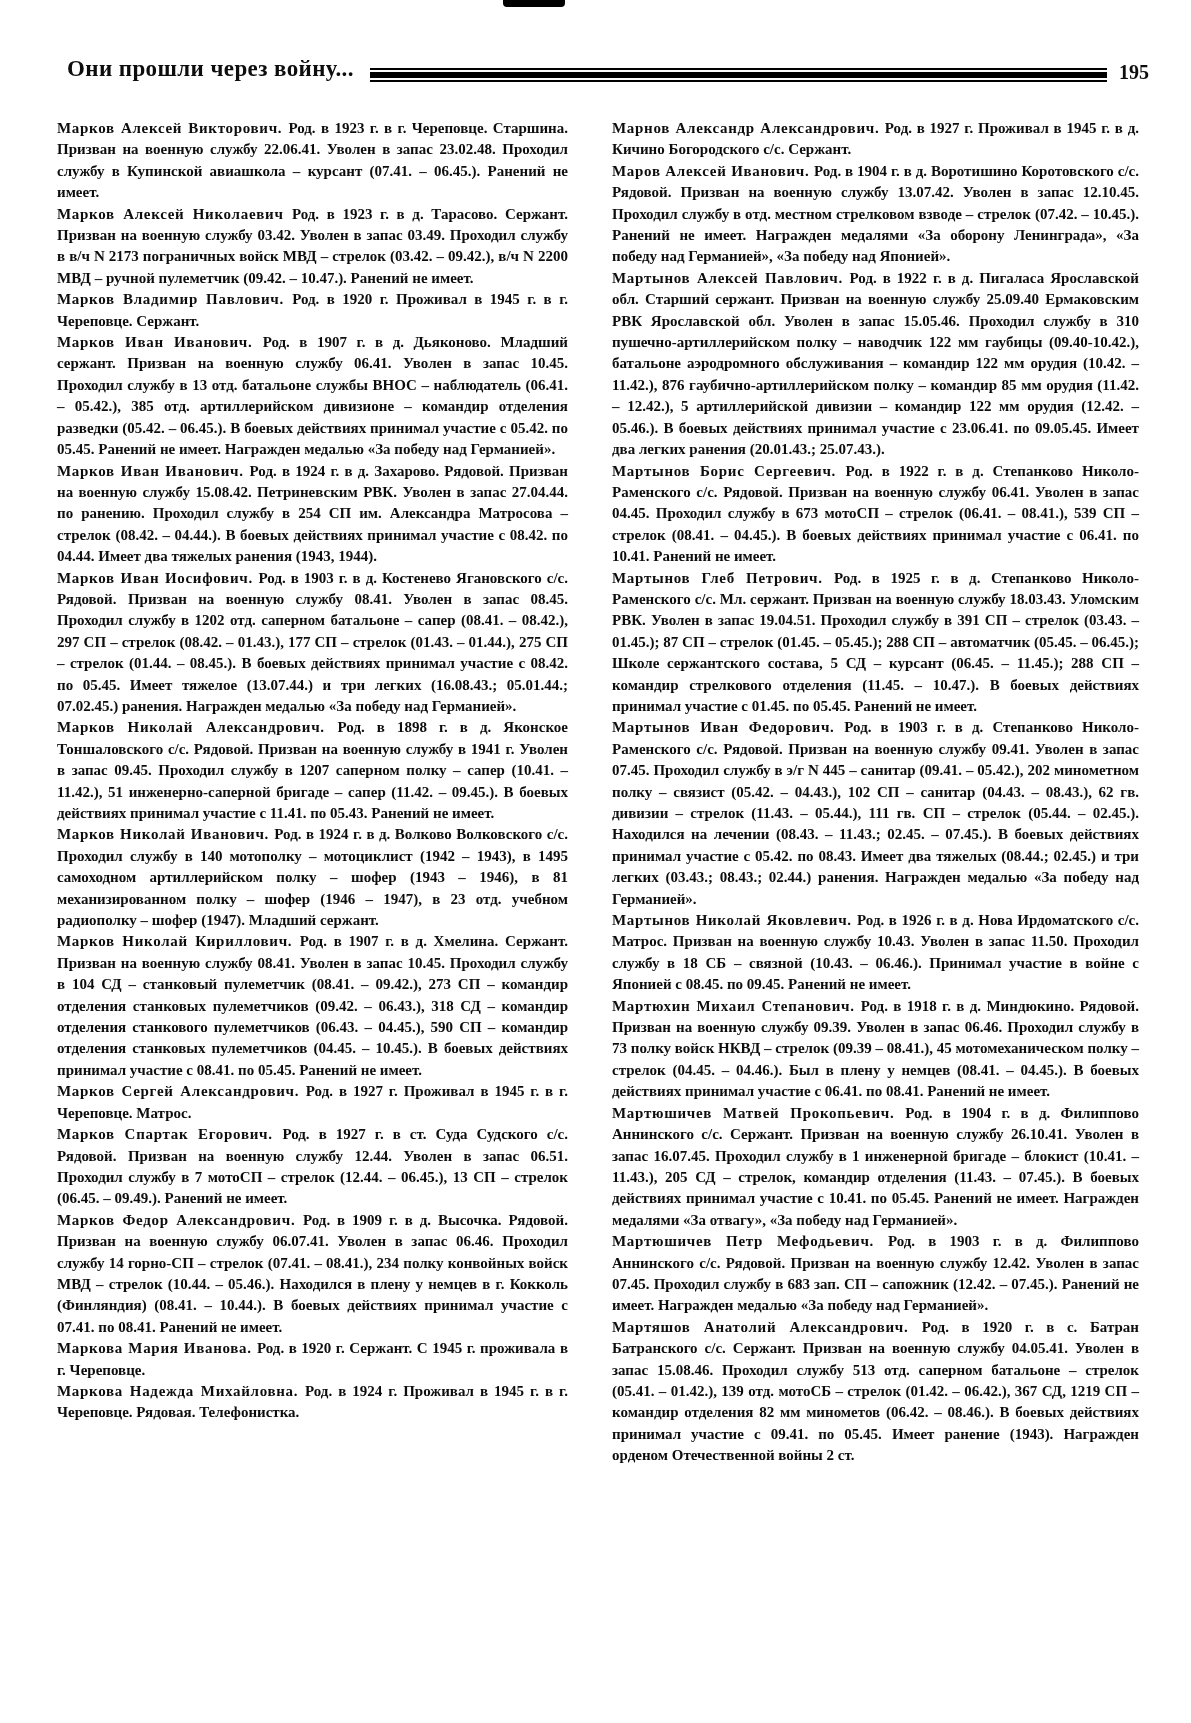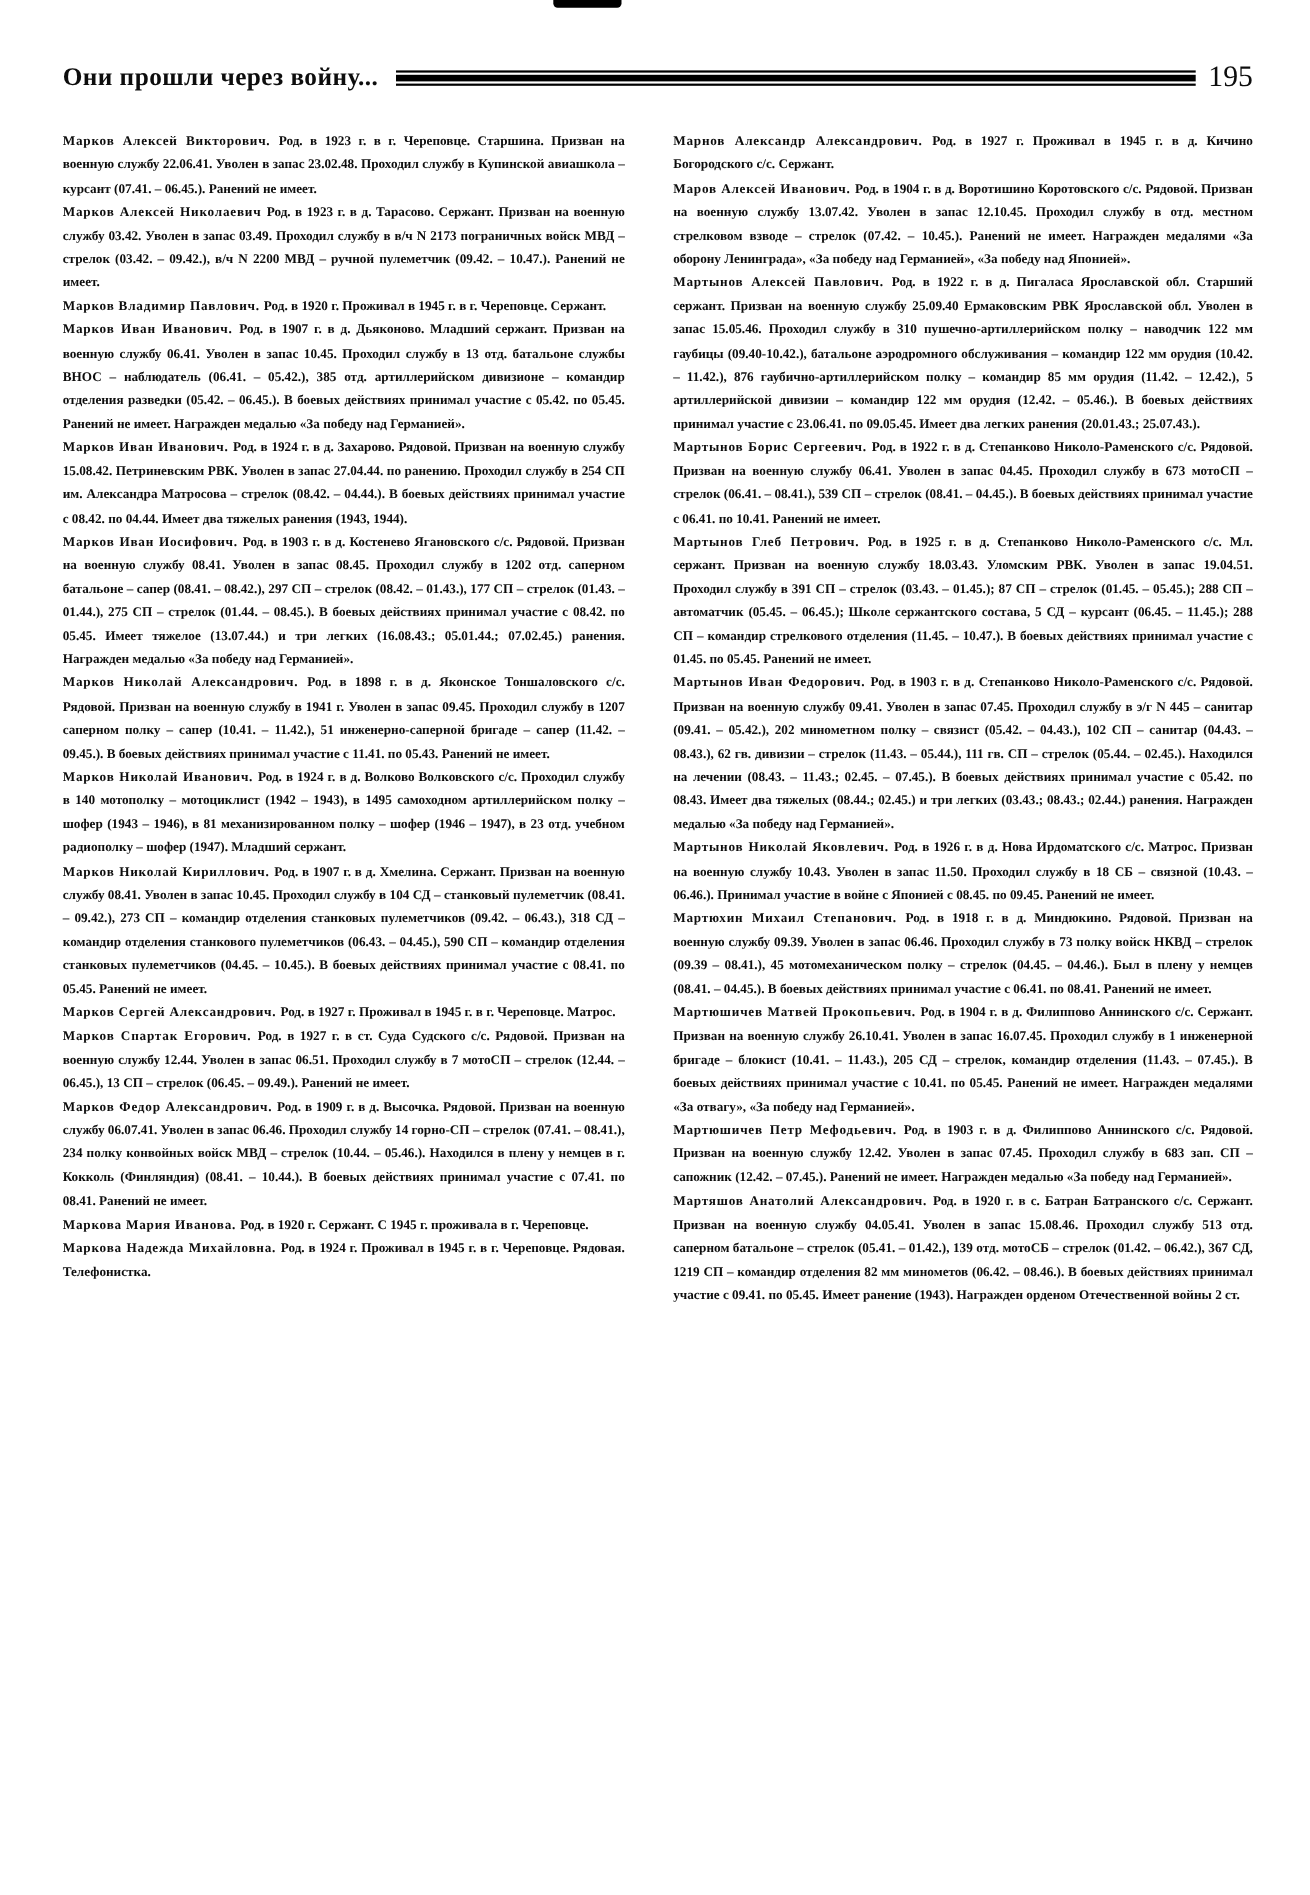--- a/index.html
+++ b/index.html
@@ -6,41 +6,41 @@
   body{
     width:1191px;height:1723px;position:relative;overflow:hidden;
     background:#ffffff;color:#0d0d0d;
     font-family:"Liberation Serif","DejaVu Serif",serif;
   }
   .scan-smudge{
     position:absolute;top:0;left:503px;width:62px;height:7px;
     background:#000;border-radius:0 0 4px 4px;
   }
   .page-header{
-    position:absolute;top:56px;left:57px;width:1082px;
-    display:flex;align-items:center;
+    position:absolute;top:56px;left:67px;width:1082px;
+    display:flex;align-items:flex-end;
   }
   .running-title{
     font-size:23px;font-weight:bold;white-space:nowrap;
     letter-spacing:0.4px;
   }
   .header-rule{
     flex:1;margin:2px 12px 0 16px;
     display:flex;flex-direction:column;gap:2px;
   }
   .header-rule .r-thin{height:2px;background:#000;}
   .header-rule .r-thick{height:6px;background:#000;}
   .page-number{
-    font-size:27px;font-weight:normal;line-height:1;
+    font-size:20px;font-weight:bold;line-height:1;
   }
   .columns{
     position:absolute;top:118px;left:57px;width:1082px;
     display:flex;gap:44px;
   }
-  .col{font-size:12px;line-height:21.4px;font-weight:bold;text-align:justify;}
+  .col{font-size:15px;line-height:21.4px;font-weight:bold;text-align:justify;}
   .col-left{width:511px;}
   .col-right{width:527px;}
   p.entry{margin:0;padding:0;}
   .pname{letter-spacing:0.7px;}
 </style>
 </head>
 <body>
 
 <div class="scan-smudge"></div>
 

